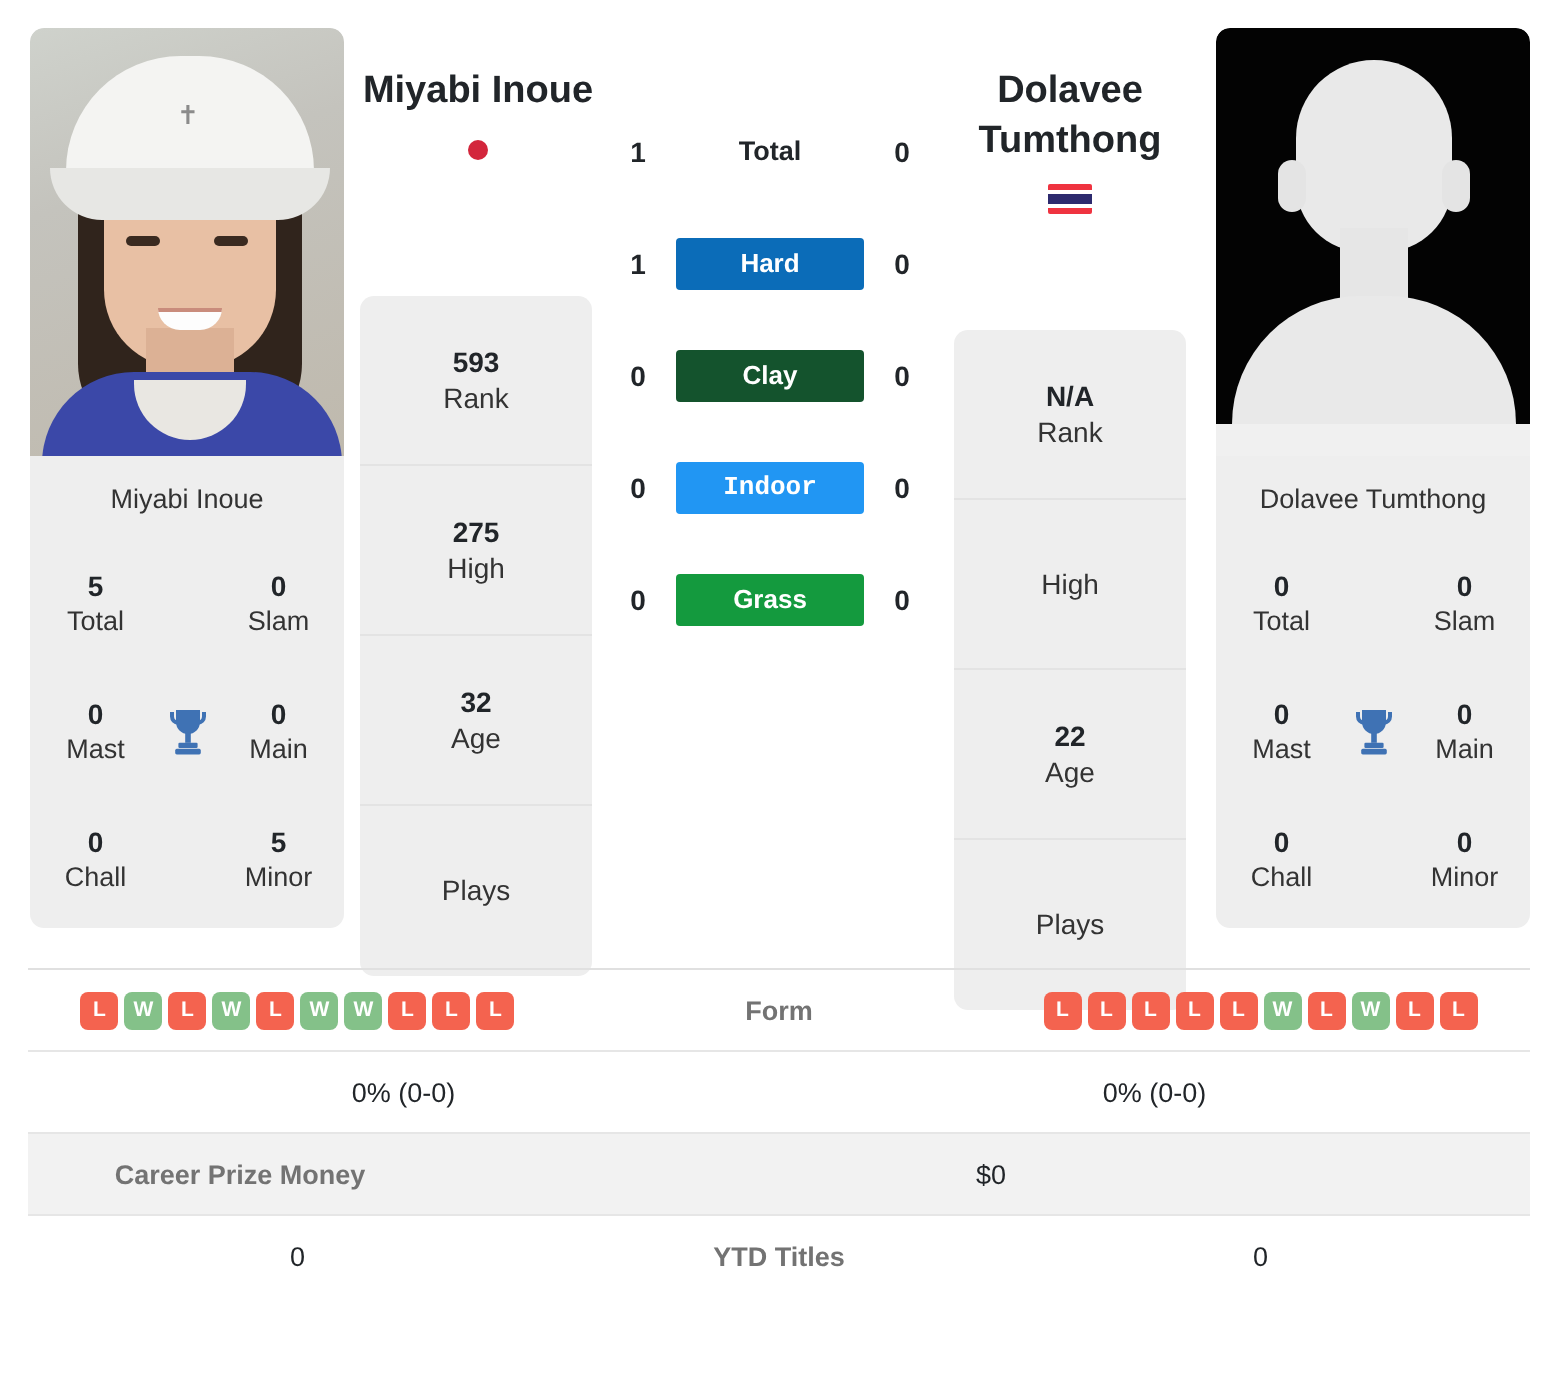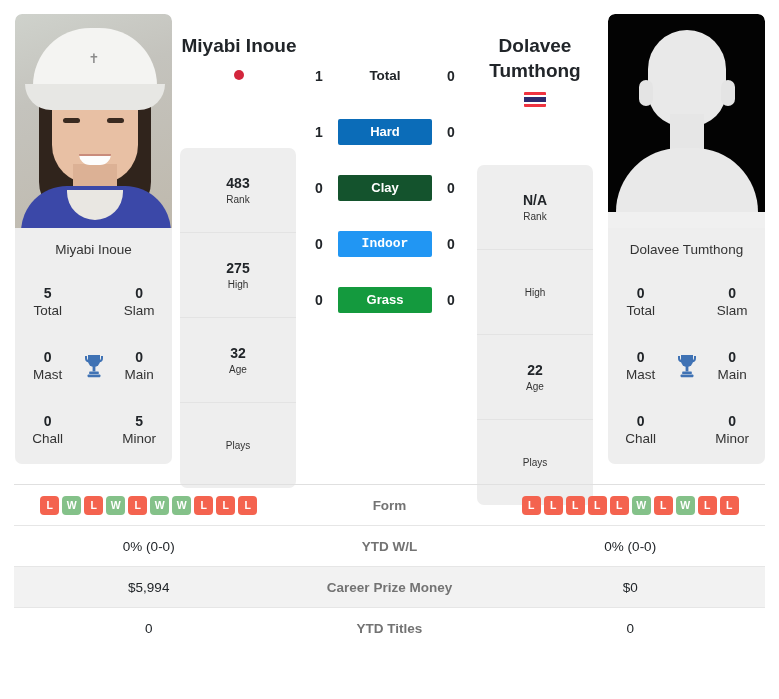--- a/index.html
+++ b/index.html
@@ -174,21 +174,21 @@
     border-bottom: 1px solid #e3e3e3;
     line-height: 1.3;
   }
   .stat-block:last-child { border-bottom: none; }
   .sb-val {
     font-size: 14px;
     font-weight: bold;
     color: #212529;
   }
   .sb-lab {
-    font-size: 10px;
+    font-size: 14px;
     color: #333;
   }
 
   
   .pname {
     position: absolute;
     text-align: center;
     font-size: 19px;
     font-weight: bold;
     color: #212529;
@@ -474,21 +474,21 @@
     </div>
     <div class="surf-row">
       <div class="surf-score">0</div>
       <div class="surf-badge" id="badge-grass" style="background: rgb(20, 154, 62);">Grass</div>
       <div class="surf-score">0</div>
     </div>
   </div>
 
   <div class="stat-stack left">
     <div class="stat-block">
-      <div class="sb-val">483</div>
+      <div class="sb-val">593</div>
       <div class="sb-lab">Rank</div>
     </div>
     <div class="stat-block">
       <div class="sb-val">275</div>
       <div class="sb-lab">High</div>
     </div>
     <div class="stat-block">
       <div class="sb-val">32</div>
       <div class="sb-lab">Age</div>
     </div>
@@ -548,26 +548,24 @@
           <div class="fbadge W">W</div>
           <div class="fbadge L">L</div>
           <div class="fbadge L">L</div>
         </div>
     </div>
   </div>
 
 
   <div class="cmp-row">
     <div class="cmp-left">0% (0-0)</div>
-    <div class="cmp-mid">YTD W/L</div>
     <div class="cmp-right">0% (0-0)</div>
   </div>
 
   <div class="cmp-row shaded">
-    <div class="cmp-left">$5,994</div>
     <div class="cmp-mid">Career Prize Money</div>
     <div class="cmp-right">$0</div>
   </div>
 
   <div class="cmp-row">
     <div class="cmp-left">0</div>
     <div class="cmp-mid">YTD Titles</div>
     <div class="cmp-right">0</div>
   </div>
 </div>

